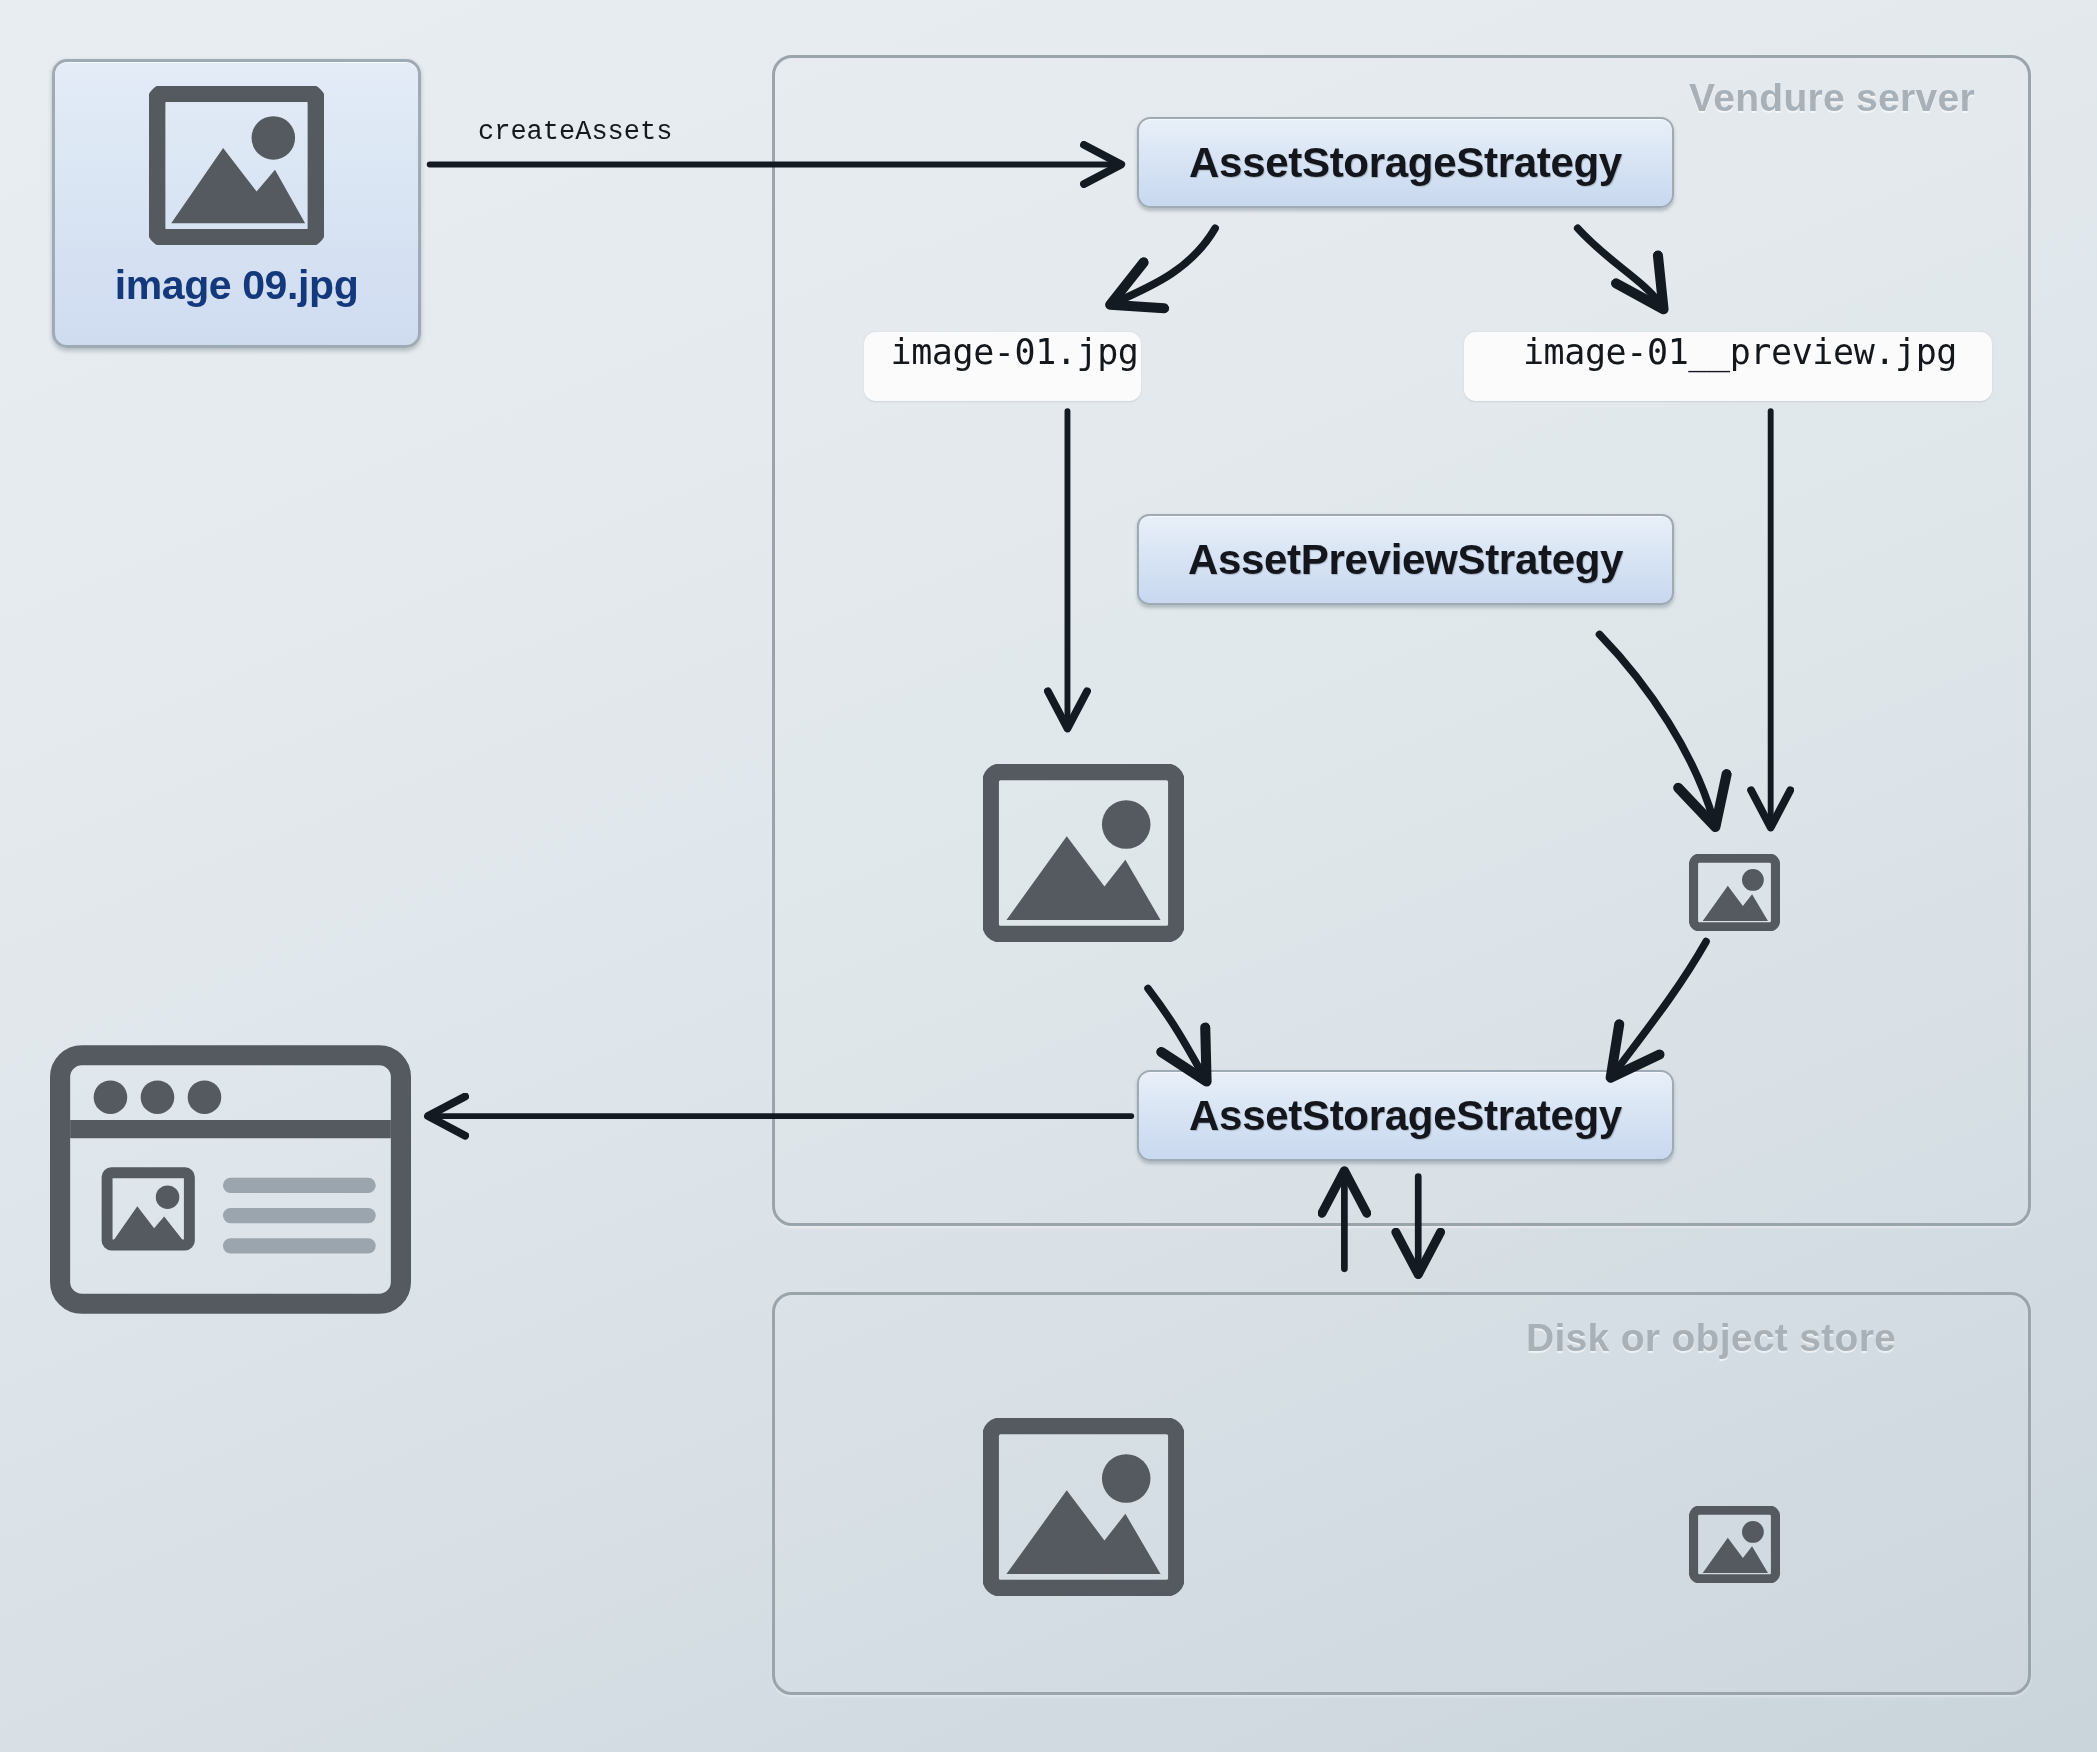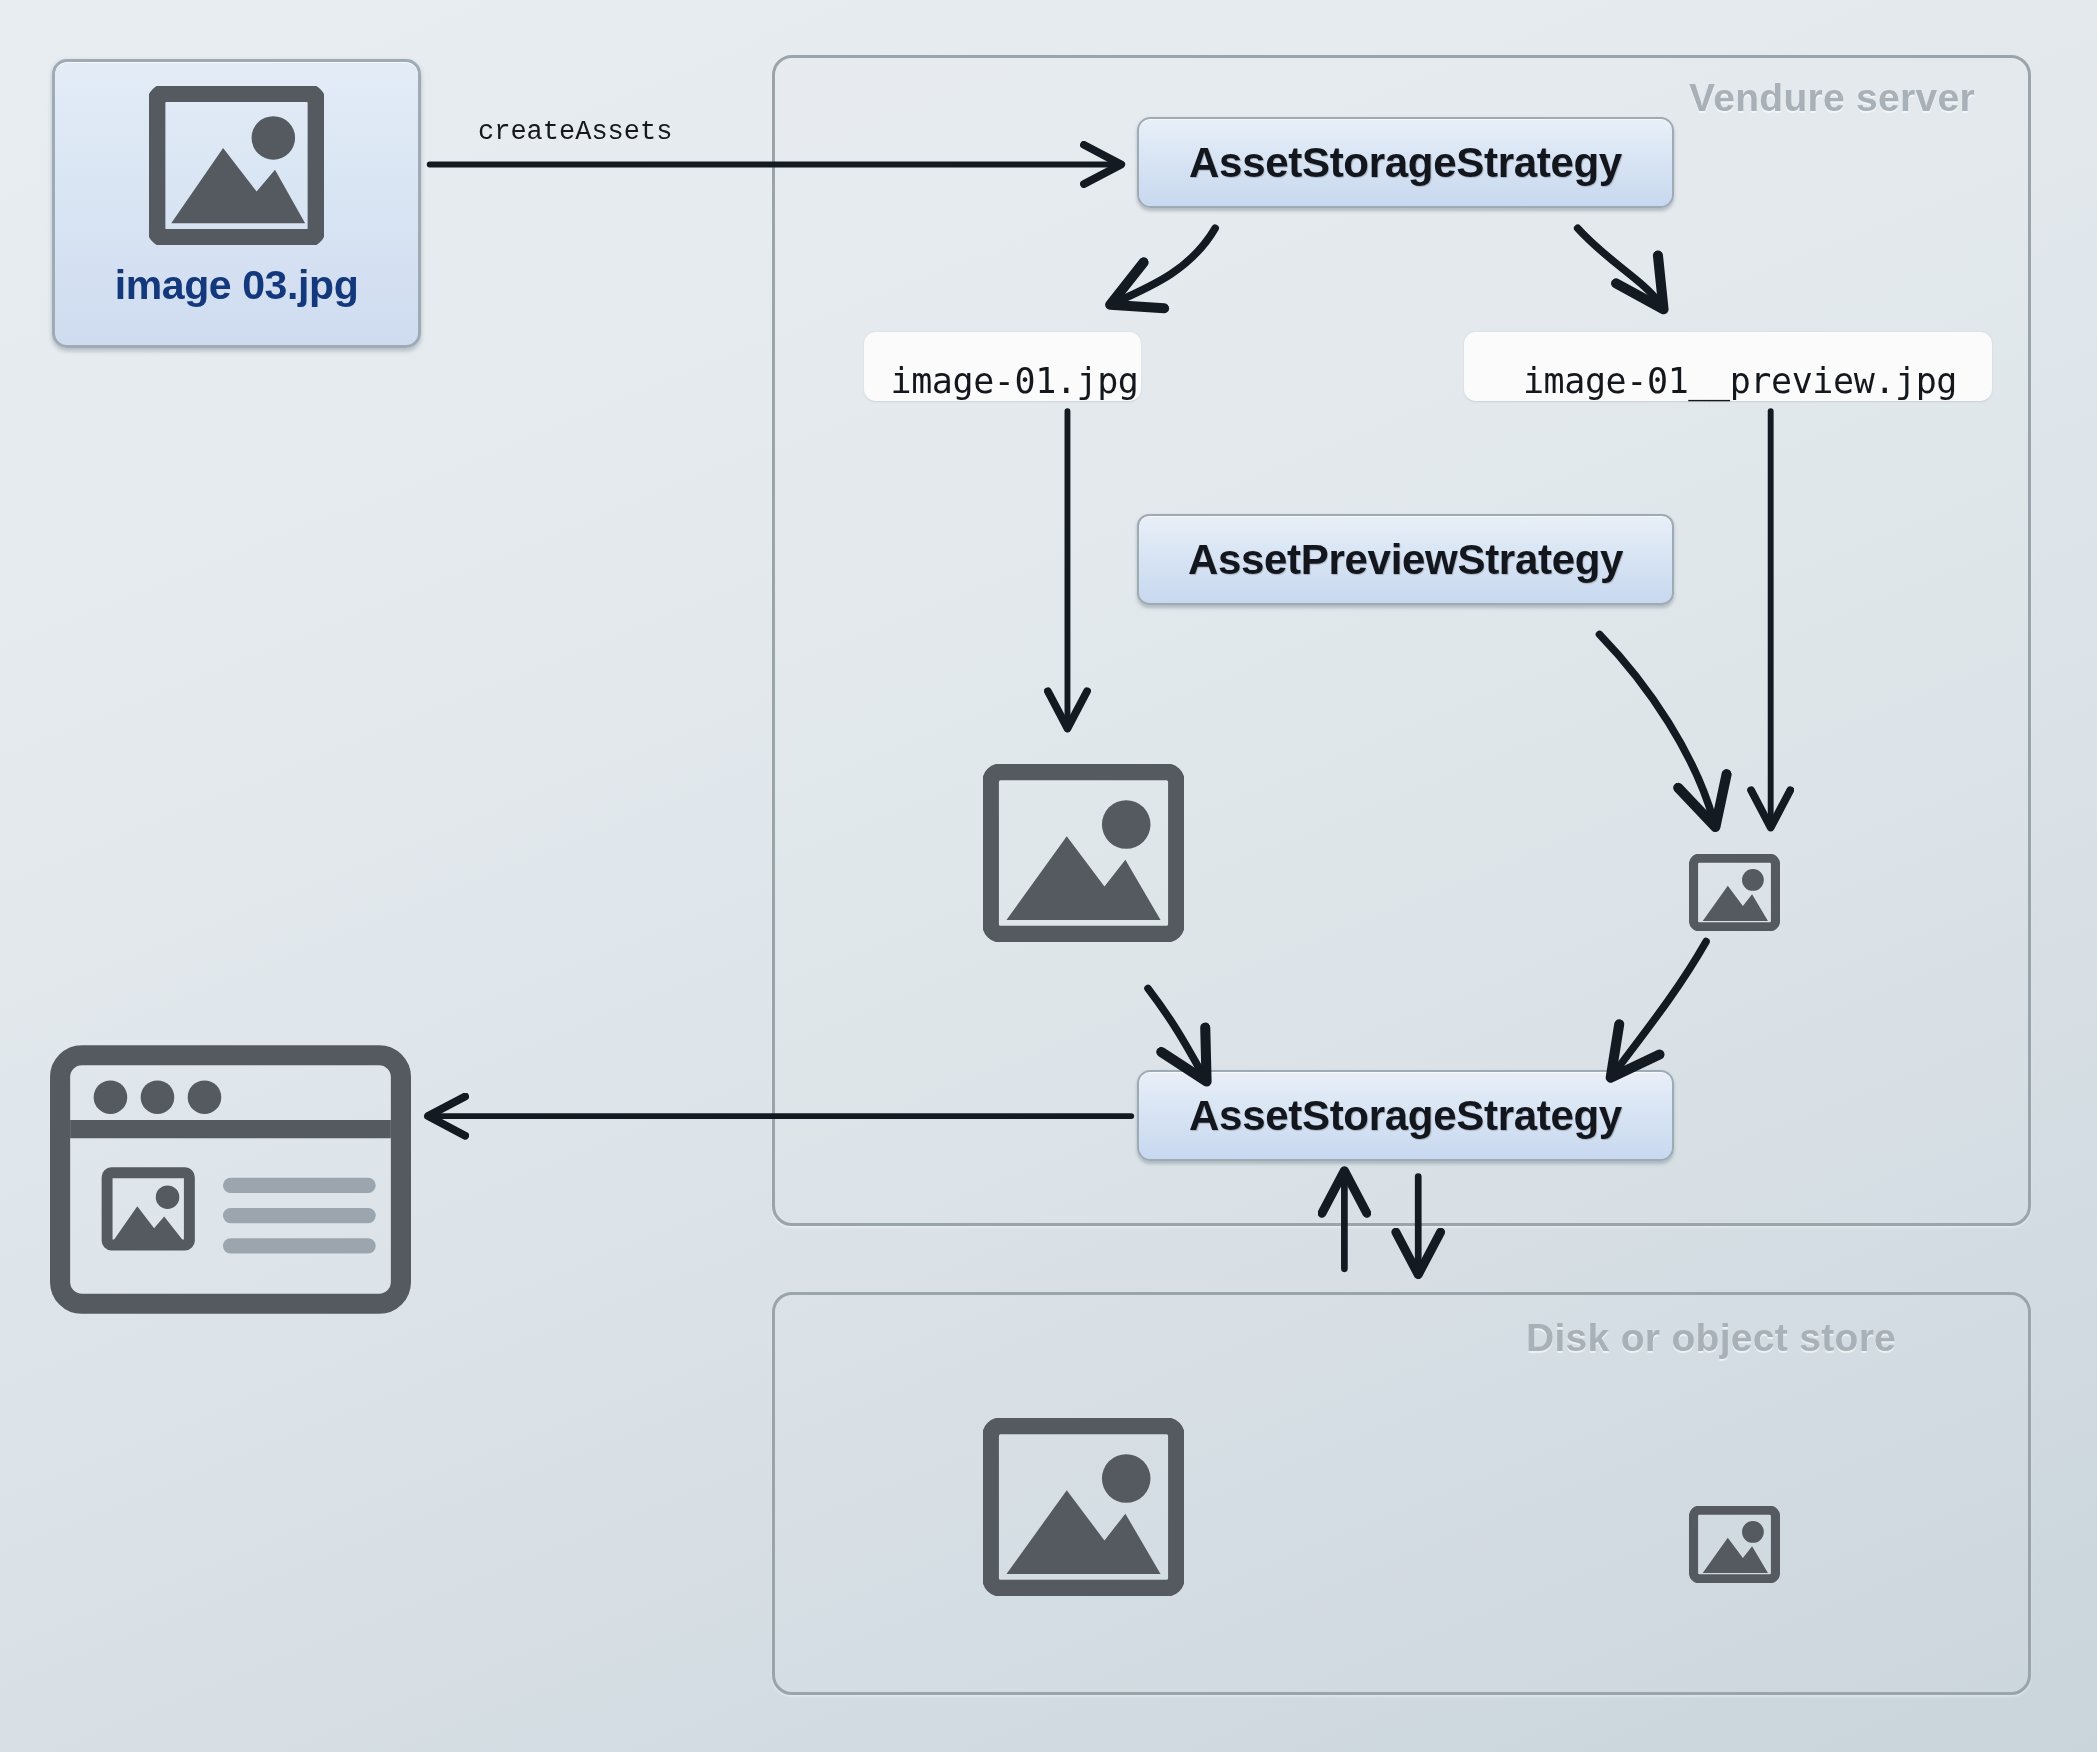--- a/index.html
+++ b/index.html
@@ -86,21 +86,21 @@
     letter-spacing: -0.4px;
   }
 
   
   .file-chip {
     position: absolute;
     box-sizing: border-box;
     background: #fbfbfc;
     border-radius: 11.7px;
     display: flex;
-    align-items: flex-end;
+    align-items: flex-start;
     justify-content: center;
     box-shadow: 0 0.8px 1.7px rgba(130,142,152,0.25);
     padding-left: 24px;
   }
   .file-chip .label {
     font-family: "DejaVu Sans Mono", "Liberation Mono", monospace;
     font-size: 35px;
     color: #14181d;
     white-space: nowrap;
     letter-spacing: -0.4px;
@@ -131,21 +131,21 @@
   <div class="group-label" style="left:1526px; top:1316px;">Disk or object store</div>
 
   <div class="asset-card" style="left:52px; top:59px; width:369px; height:289px; padding-top:23.5px;">
     <span class="icon-wrap" style="position:relative; width:175px; height:159px;">
       <svg viewBox="0 0 208 190" xmlns="http://www.w3.org/2000/svg">
         <rect x="8" y="8" width="192" height="174" rx="12" ry="12" fill="none" stroke="#545a5f" stroke-width="22"></rect>
         <circle cx="148" cy="62" r="26" fill="#545a5f"></circle>
         <path d="M26 164 L88 74 L128 126 L150 100 L186 164 Z" fill="#545a5f"></path>
       </svg>
     </span>
-    <span class="caption" style="margin-top:17px;">image 03.jpg</span>
+    <span class="caption" style="margin-top:17px;">image 09.jpg</span>
   </div>
 
   <div class="edge-label" style="left:478px; top:117px;">createAssets</div>
 
   <div class="strategy-box" style="left:1137px; top:117px; width:537px; height:91px;">
     <span class="label">AssetStorageStrategy</span>
   </div>
 
   <div class="strategy-box" style="left:1137px; top:514px; width:537px; height:91px;border-radius:12px;">
     <span class="label">AssetPreviewStrategy</span>

